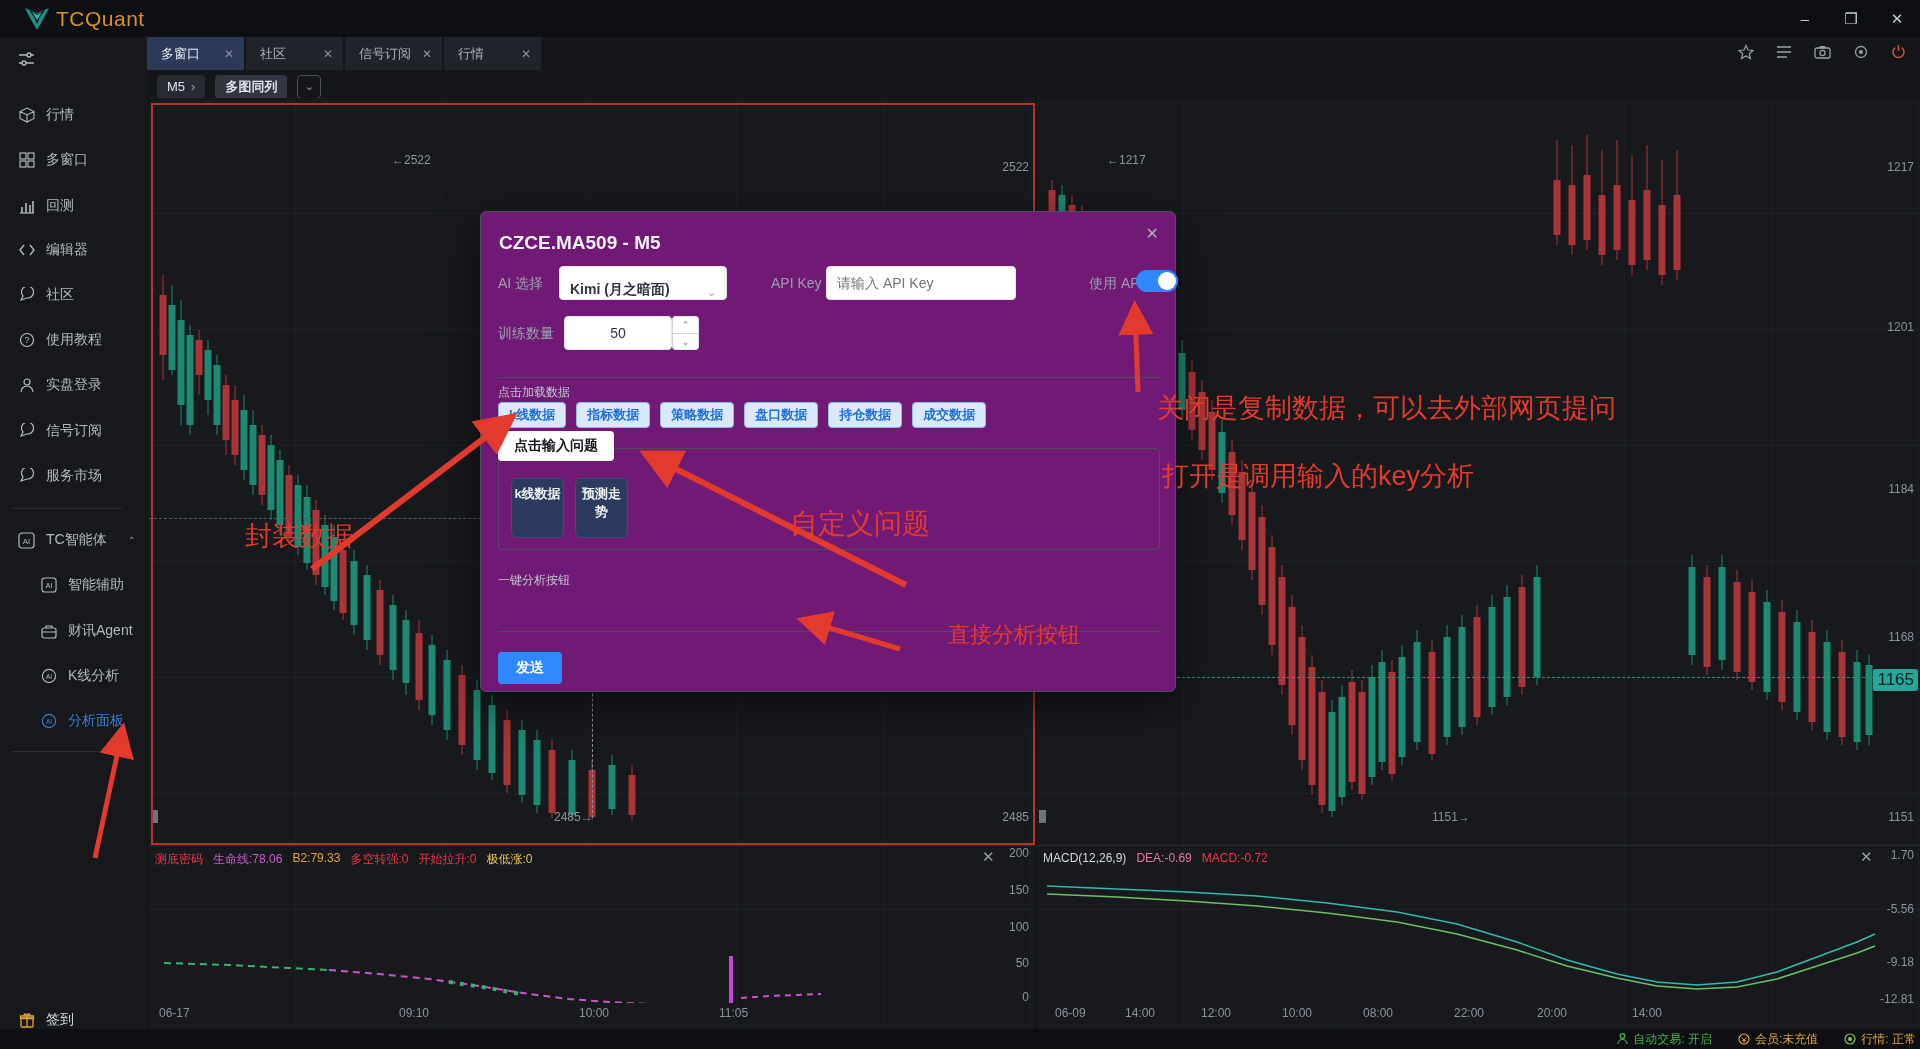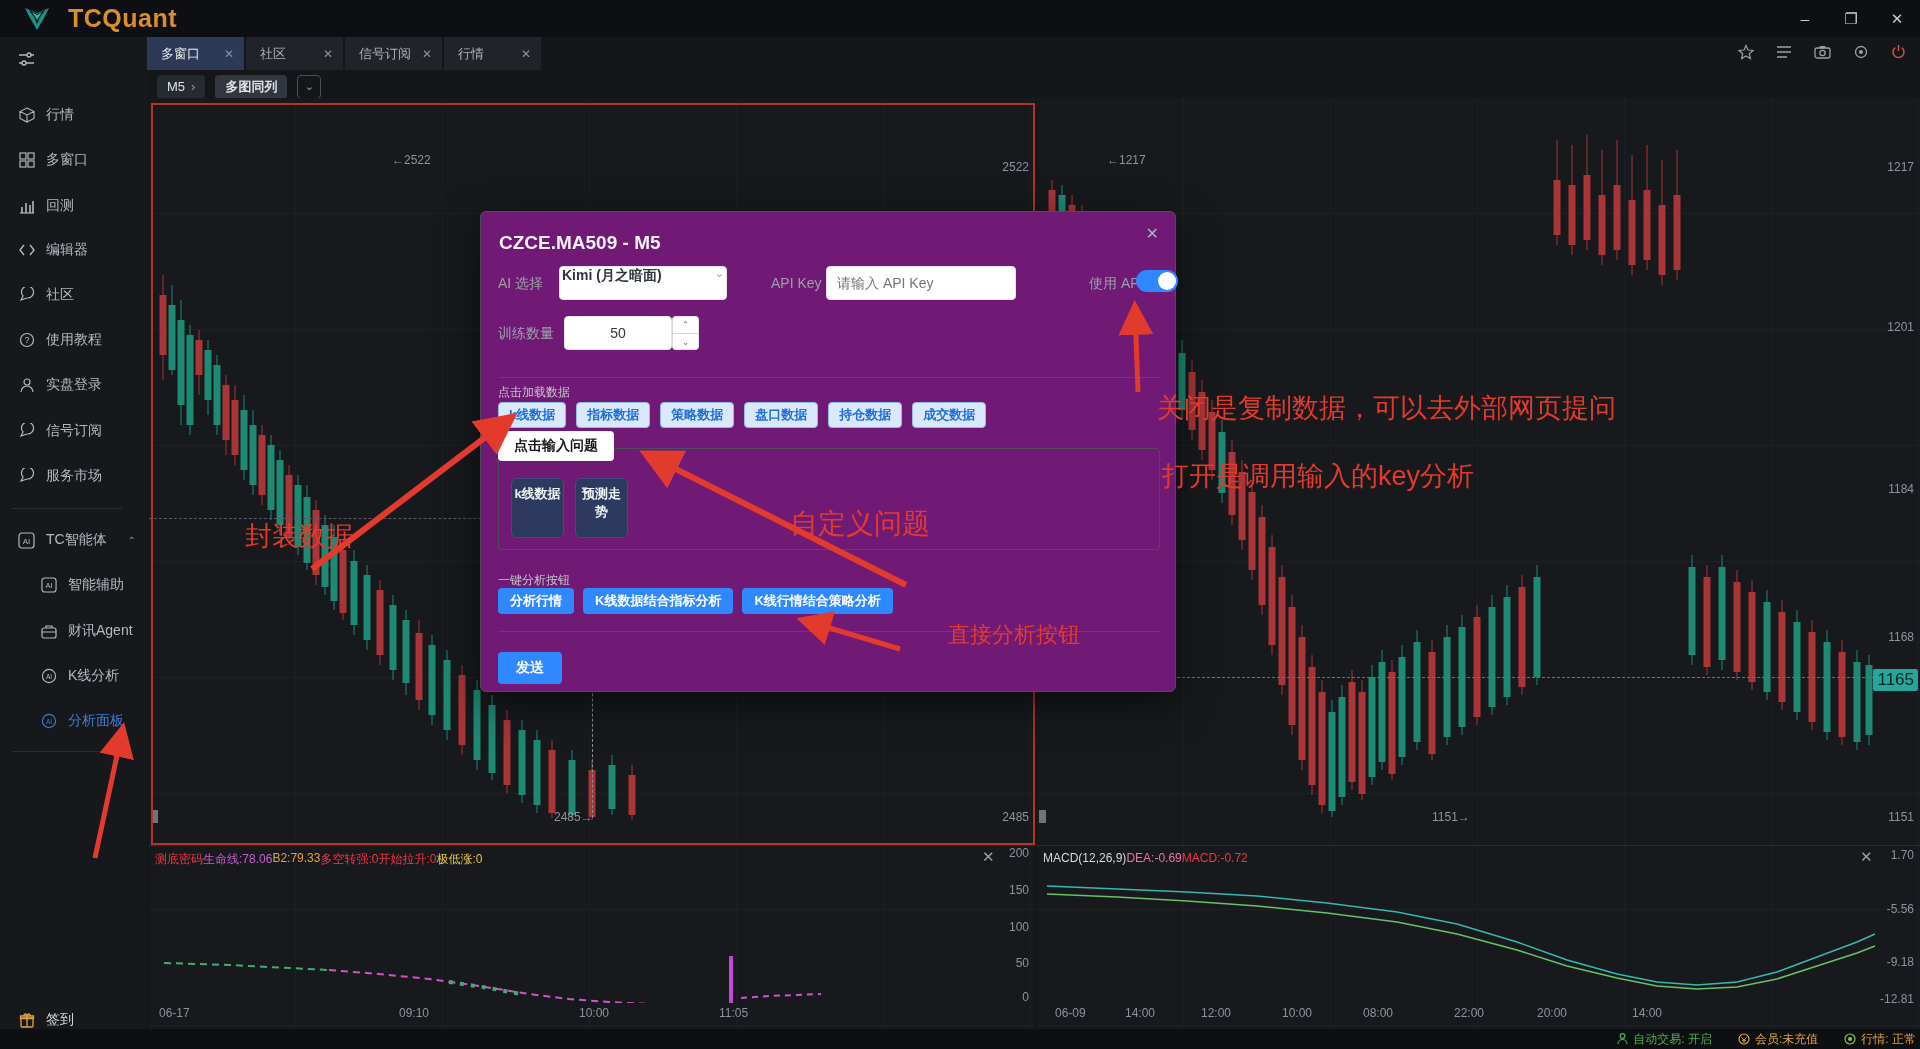--- a/index.html
+++ b/index.html
@@ -1,21 +1,21 @@
 <!DOCTYPE html>
 <html><head>
 <meta charset="utf-8">
 <style>
   *{margin:0;padding:0;box-sizing:border-box}
   html,body{width:1920px;height:1049px;background:#101216;overflow:hidden;
     font-family:"Liberation Sans","DejaVu Sans",sans-serif;-webkit-font-smoothing:antialiased}
   .abs{position:absolute}
   
   #titlebar{position:absolute;left:0;top:0;width:1920px;height:37px;background:#0d0f12;display:flex;align-items:center}
-  #brand{color:#d98f2b;font-size:25px;font-weight:bold;margin-left:16px;letter-spacing:.5px}
+  #brand{color:#d98f2b;font-size:21px;font-weight:normal;margin-left:4px;letter-spacing:.5px}
   .winbtn{width:46px;height:37px;display:flex;align-items:center;justify-content:center;color:#c7ccd4;font-size:15px}
   
   #tabbar{position:absolute;left:147px;top:37px;width:1773px;height:33px;background:#141619;display:flex;align-items:stretch}
   .tab{width:97px;display:flex;align-items:center;justify-content:space-between;padding:0 10px 0 14px;
     background:#202329;color:#aeb3bb;font-size:13px;margin-right:2px}
   .tab.active{background:#2c3a58;color:#e8eaee}
   .tab .x{color:#8d929b;font-size:12px}
   #tab-icons{position:absolute;right:14px;top:0;height:33px;display:flex;align-items:center;gap:22px}
   
   #toolbar{position:absolute;left:147px;top:70px;width:1773px;height:33px;background:#141619;display:flex;align-items:center;gap:10px;padding-left:10px}
@@ -39,21 +39,21 @@
   #pane-right{left:890px;width:883px}
   .ohlc{position:absolute;left:6px;top:5px;display:flex;gap:14px;font-size:13px;color:#c9ccd3;white-space:nowrap}
   .seg-name{color:#a78bdb}.seg-low{color:#26a69a}.seg-amt{color:#e0a43c}
   .axlabel{position:absolute;color:#8d939e;font-size:12px}
   .pricebadge{position:absolute;background:#26a69a;color:#06231e;font-size:17px;padding:1px 4px;border-radius:2px}
   .dashline{position:absolute;border-top:1px dashed #555b66}
   .dashline.teal{border-top:1px dashed #2e8f7f}
   .vdash{position:absolute;border-left:1px dashed #8a8f98}
   .panel-div{position:absolute;left:0;width:100%;height:1px;background:#2a2d33}
   .panelx{position:absolute;color:#9aa0a8;font-size:15px}
-  .ind-head{position:absolute;left:6px;display:flex;gap:0;font-size:12px;white-space:nowrap}
+  .ind-head{position:absolute;left:6px;display:flex;gap:10px;font-size:12px;white-space:nowrap}
   .times{position:absolute;color:#8d939e;font-size:12px}
   .nub{position:absolute;width:7px;height:13px;background:#6f747c}
   #red-rect{position:absolute;left:2px;top:5px;width:884px;height:742px;border:2px solid #b3342b;pointer-events:none}
   
   #modal{position:absolute;left:480px;top:211px;width:696px;height:481px;background:#701a75;border:1px solid #4a4f59;
     border-radius:6px;box-shadow:0 12px 40px rgba(0,0,0,.55);z-index:50}
   #modal .inner{position:relative;width:100%;height:100%}
   #modal-title{position:absolute;left:18px;top:20px;color:#f2f3f5;font-size:19px;font-weight:bold}
   #modal-close{position:absolute;right:16px;top:12px;color:#aeb3bb;font-size:16px}
   .mlabel{color:#9aa0ab;font-size:14px}
@@ -579,21 +579,21 @@
     <span class="times" style="left:595px;top:908px">14:00</span>
   </div>
 </div>
 
 <div id="modal">
   <div class="inner">
     <div id="modal-title">CZCE.MA509 - M5</div>
     <span id="modal-close">✕</span>
 
     <span class="mlabel abs" style="left:17px;top:63px">AI 选择</span>
-    <div class="wbox abs" style="left:78px;top:54px;width:168px;height:34px;display:flex;align-items:flex-start;padding:0 2px">
+    <div class="wbox abs" style="left:78px;top:54px;width:168px;height:34px;display:flex;align-items:flex-end;padding:0 10px">
       <span style="color:#303540;font-size:14px;font-weight:bold">Kimi (月之暗面)</span>
       <span style="margin-left:auto;color:#9aa0ab;font-size:11px">⌄</span>
     </div>
     <span class="mlabel abs" style="left:290px;top:63px">API Key</span>
     <input class="wbox abs" style="left: 345px; top: 54px; width: 190px; height: 34px; padding: 0px 10px; font-size: 14px; color: rgb(48, 53, 64); outline: none;" placeholder="请输入 API Key">
     <span class="mlabel abs" style="left:608px;top:63px">使用 API</span>
     <div class="abs" style="left:655px;top:58px;width:42px;height:22px;background:#2f88ff;border-radius:11px">
       <div style="position:absolute;right:2px;top:2px;width:18px;height:18px;background:#fff;border-radius:50%"></div>
     </div>
 
@@ -617,25 +617,20 @@
       <div class="chip">持仓数据</div>
       <div class="chip">成交数据</div>
     </div>
 
     <div class="abs" style="left:17px;top:236px;width:662px;height:102px;border:1px solid #4a4f59;border-radius:4px"></div>
     <div class="abs" style="left:17px;top:219px;background:#fff;border-radius:4px;height:30px;display:flex;align-items:center;padding:0 16px;color:#15181d;font-weight:bold;font-size:14px">点击输入问题</div>
     <div class="tile" style="left:30px;top:266px">k线数据</div>
     <div class="tile" style="left:94px;top:266px">预测走势</div>
 
     <span class="msec" style="top:360px">一键分析按钮</span>
-    <div class="abs" style="left:17px;top:376px;display:flex;gap:9px">
-      <div class="bluebtn">分析行情</div>
-      <div class="bluebtn">K线数据结合指标分析</div>
-      <div class="bluebtn">K线行情结合策略分析</div>
-    </div>
     <div class="mdiv" style="top:419px"></div>
     <div class="bluebtn abs" style="left:17px;top:440px;height:32px;font-size:14px;padding:0 18px">发送</div>
   </div>
 </div>
 
 <svg id="anno">
   <defs>
     <marker id="ah" markerWidth="7" markerHeight="7" refX="5" refY="3.5" orient="auto">
       <path d="M0,0 L7,3.5 L0,7 Z" fill="#e23b2e"></path>
     </marker>

